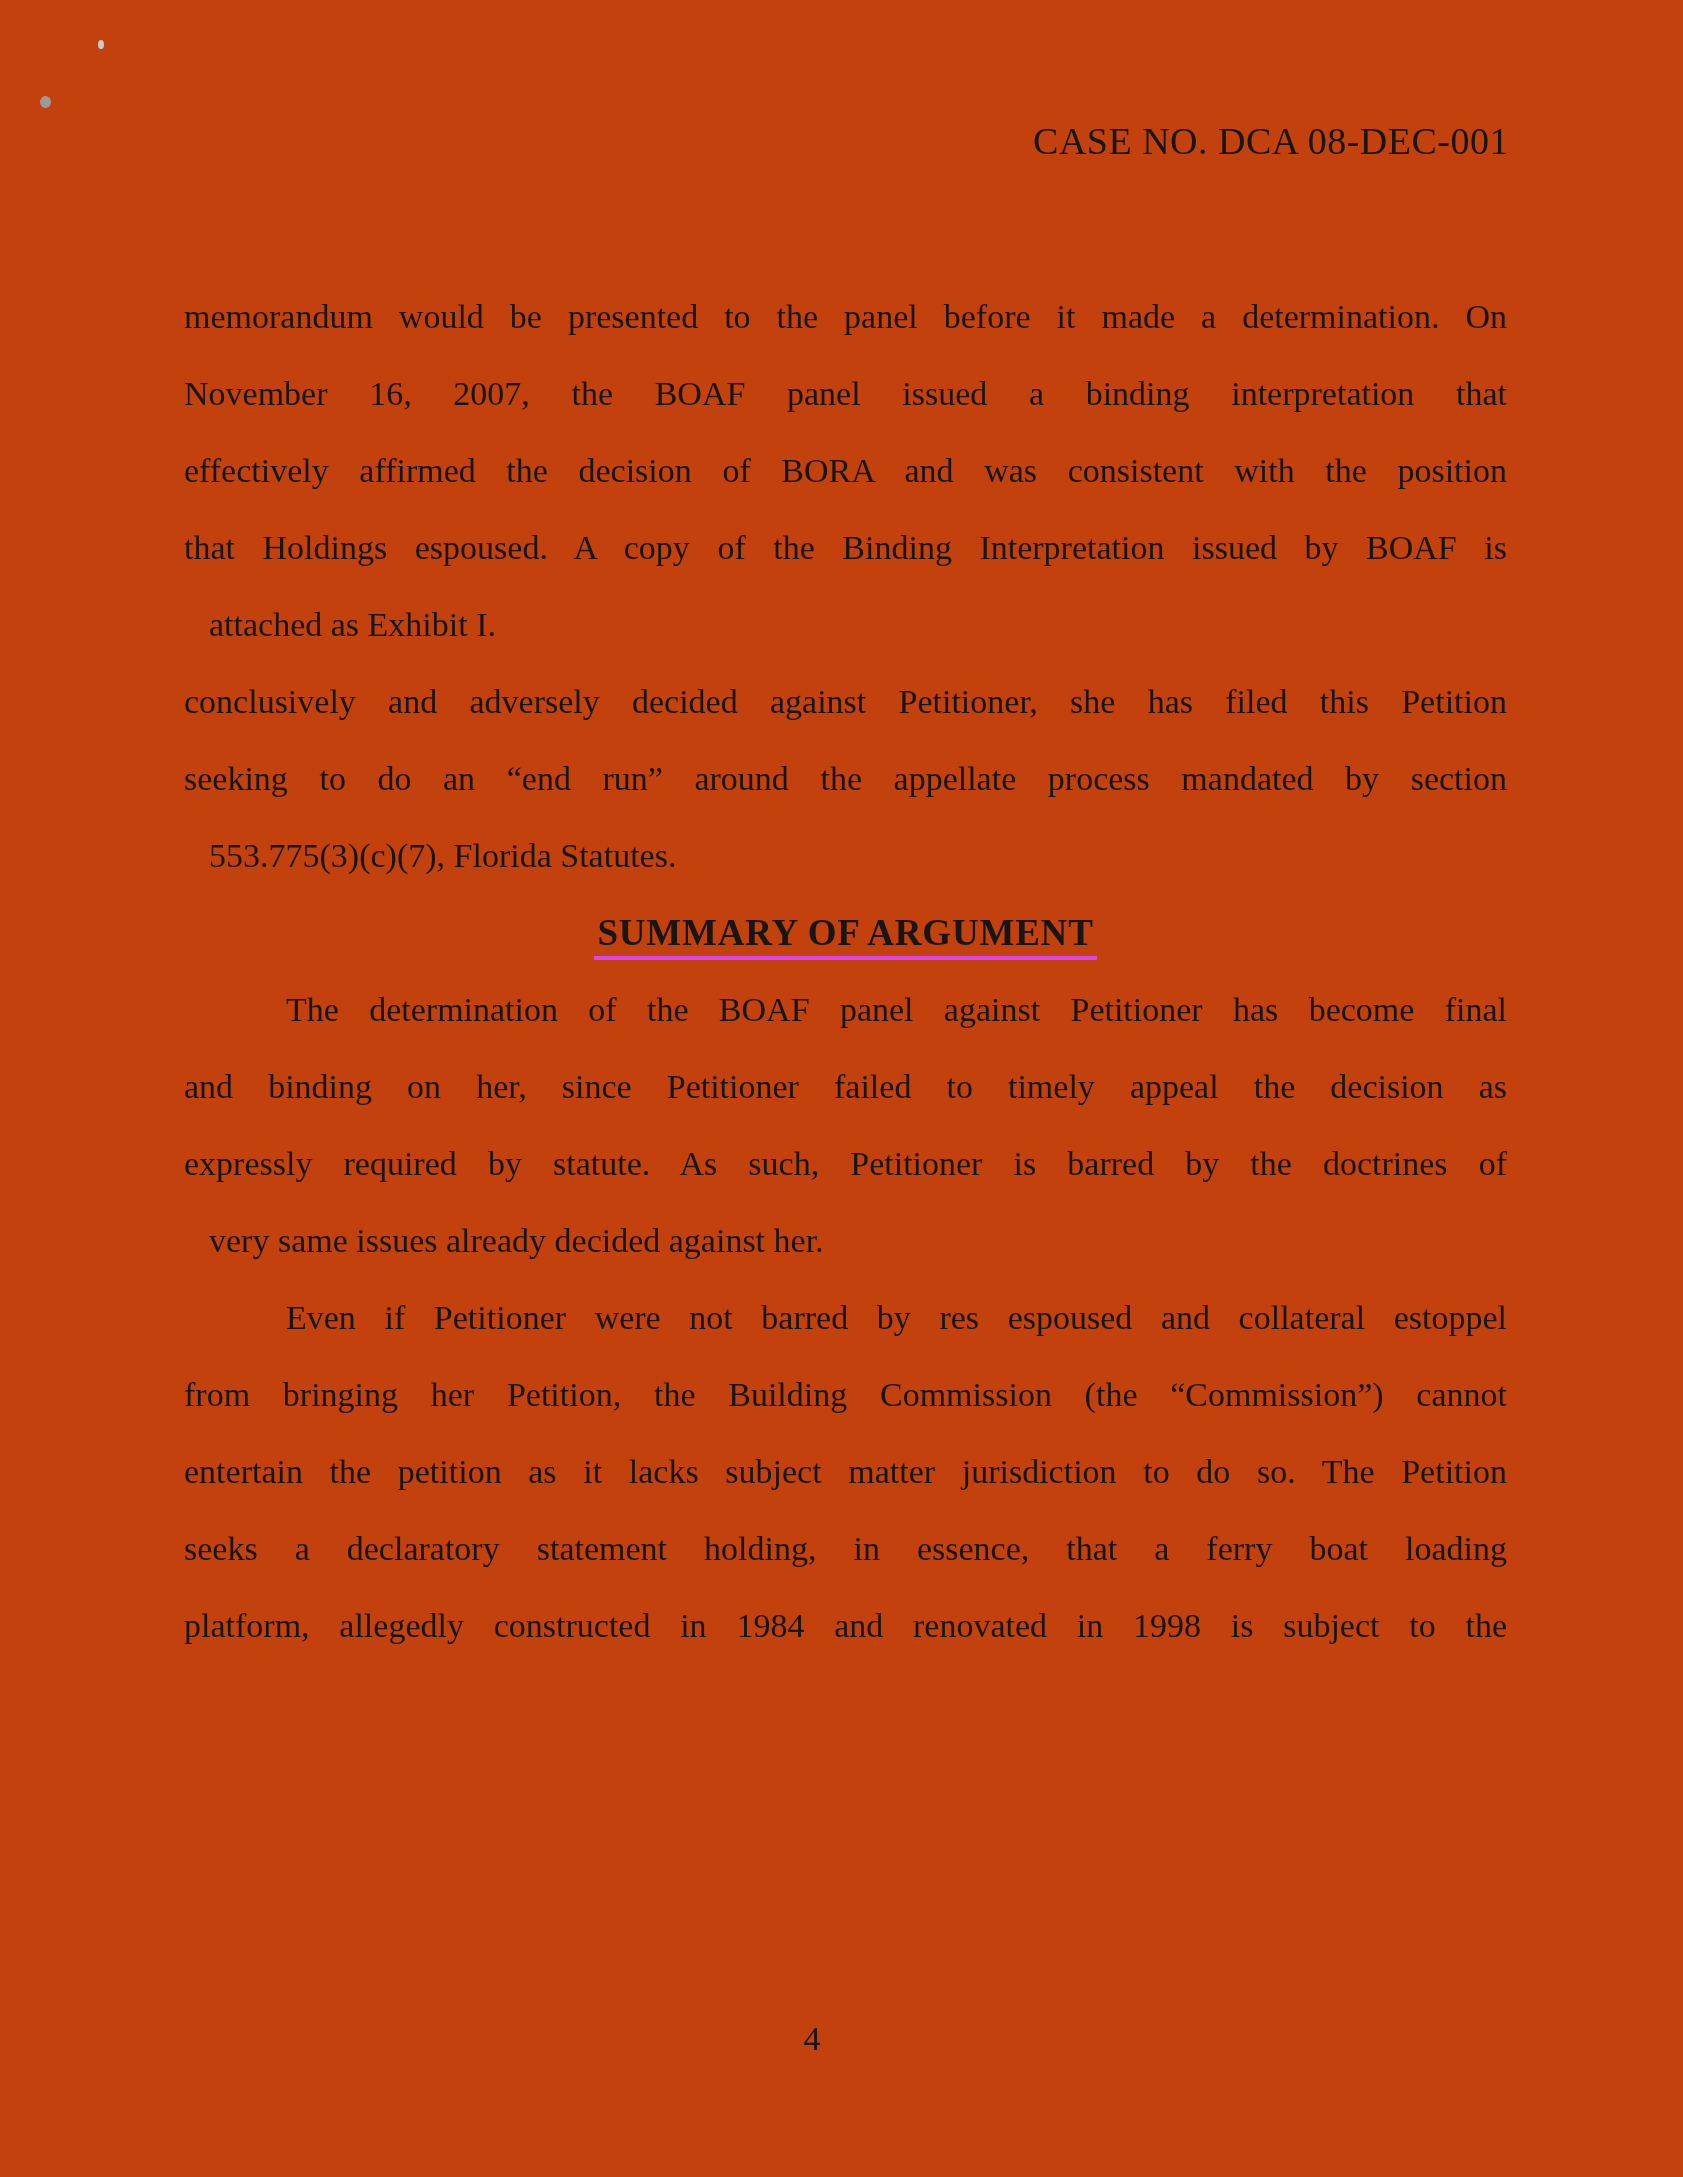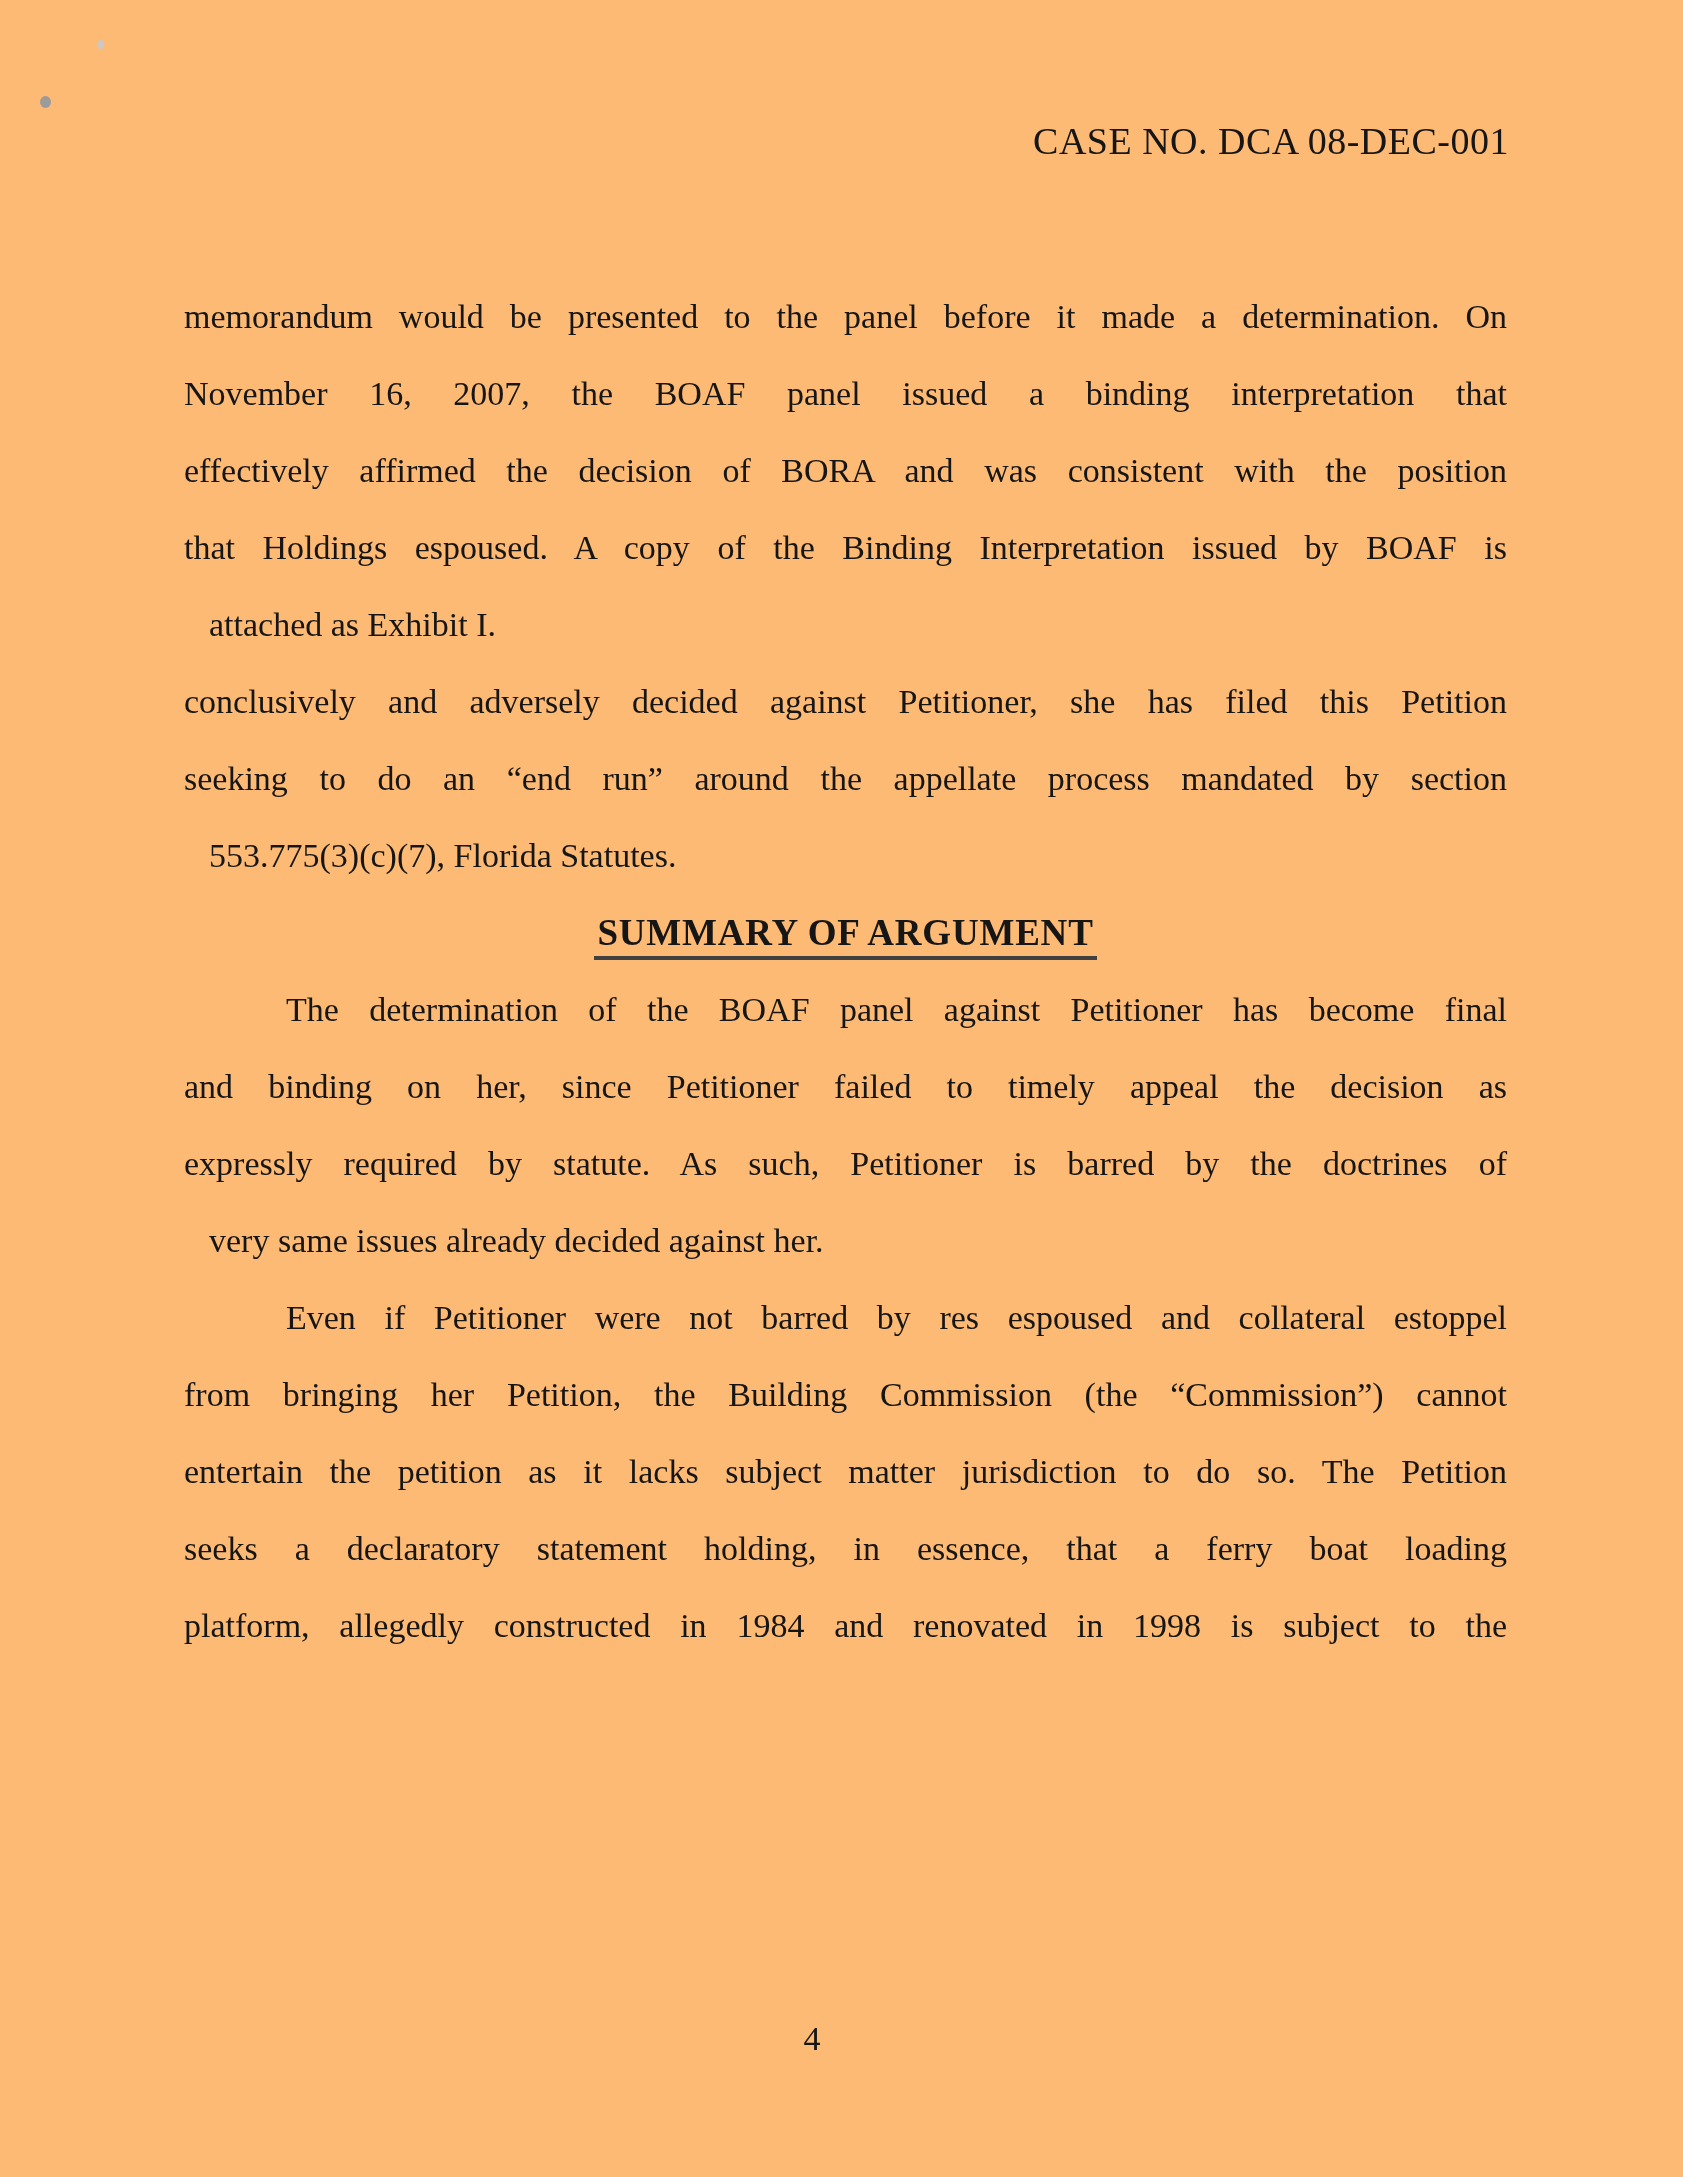--- a/index.html
+++ b/index.html
@@ -4,21 +4,21 @@
 <style>
   html, body {
     margin: 0;
     padding: 0;
     background: #ffffff;
   }
   .page {
     position: relative;
     width: 1683px;
     height: 2177px;
-    background: #fdba74;
+    background: #c2410c;
     font-family: "Liberation Serif", "DejaVu Serif", serif;
     color: #161616;
     overflow: hidden;
   }
   .artifact {
     position: absolute;
     background: #a9a9a9;
     border-radius: 50%;
   }
   .artifact.a1 { left: 98px; top: 40px; width: 6px; height: 9px; background:#c9c9c9; }
@@ -58,21 +58,21 @@
   }
   .line.heading {
     text-align: center;
     text-align-last: center;
     text-indent: 0;
   }
   .hline {
     font-weight: bold;
     font-size: 37px;
     letter-spacing: 0.8px;
-    border-bottom: 4px solid #404040;
+    border-bottom: 4px solid #d946ef;
     padding: 0 3px 3px 3px;
   }
   .page-num {
     position: absolute;
     top: 2020px;
     left: 0;
     width: 1624px;
     text-align: center;
     font-size: 34px;
   }

